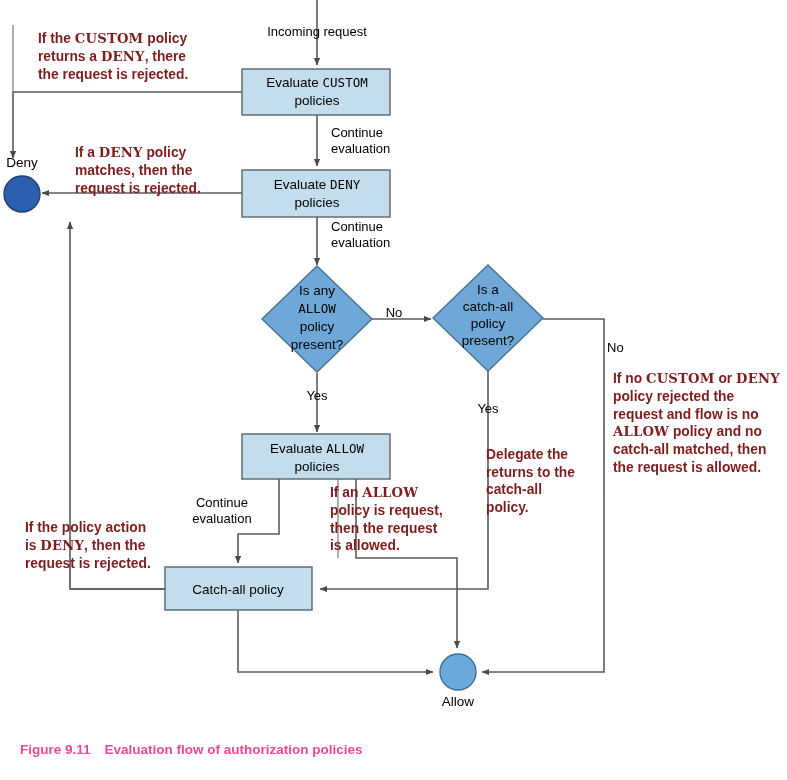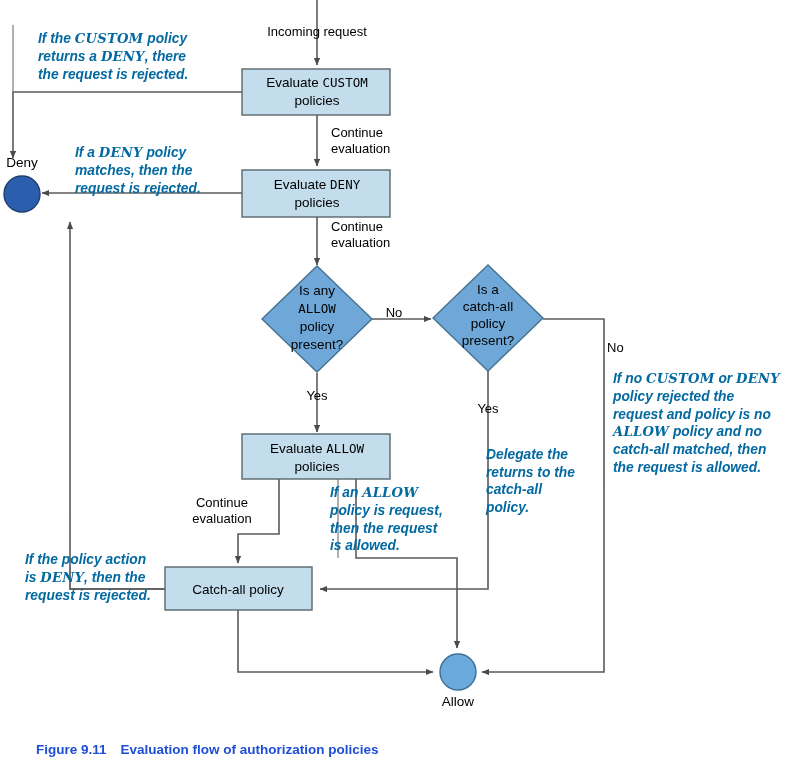--- a/index.html
+++ b/index.html
@@ -5,26 +5,26 @@
   html,body{margin:0;padding:0;background:#ffffff;}
   body{width:787px;height:780px;overflow:hidden;
        font-family:"Liberation Sans",sans-serif;color:#000;}
   #figure-root{position:relative;width:787px;height:780px;}
   svg{position:absolute;left:0;top:0;}
   .node-label{font-family:"Liberation Sans",sans-serif;font-size:13.5px;fill:#000;}
   .kw{font-family:"DejaVu Sans Mono",monospace;font-size:12.5px;}
   .edge-label{font-family:"Liberation Sans",sans-serif;font-size:13px;fill:#000;}
   .terminal-label{font-family:"Liberation Sans",sans-serif;font-size:13.5px;fill:#000;}
   .callout{position:absolute;font-family:"Liberation Sans",sans-serif;
-           font-weight:bold;font-size:13.8px;line-height:1.28;color:#0369a1;font-style:italic;}
+           font-weight:bold;font-size:13.8px;line-height:1.28;color:#7f1d1d;}
   .callout .sc{font-family:"DejaVu Serif",serif;font-variant:small-caps;
                font-weight:bold;font-size:13.2px;letter-spacing:.2px;}
-  .caption{position:absolute;left:36px;top:742px;
+  .caption{position:absolute;left:20px;top:742px;
            font-family:"Liberation Sans",sans-serif;font-weight:bold;
-           font-size:13.5px;color:#1d4ed8;}
+           font-size:13.5px;color:#ec4899;}
   .caption .cap-sep{display:inline-block;width:14px;}
 </style>
 </head>
 <body>
 
 <div id="figure-root">
 
   <svg width="787" height="780" viewBox="0 0 787 780">
     <defs>
       <marker id="arrow" markerWidth="9" markerHeight="9" refX="7.2" refY="3.2" orient="auto" markerUnits="userSpaceOnUse">
@@ -136,26 +136,26 @@
 
       <text class="edge-label" x="222" y="507" text-anchor="middle">Continue</text>
       <text class="edge-label" x="222" y="523" text-anchor="middle">evaluation</text>
     </g>
   </svg>
 
   <div class="callout" style="left:38px;top:30px;width:210px;"><span>If the </span><span class="sc">CUSTOM</span><span> policy</span><br><span>returns a </span><span class="sc">DENY</span><span>, there</span><br><span>the request is rejected.</span></div>
 
   <div class="callout" style="left:75px;top:132px;width:175px;margin-top:12px;"><span>If a </span><span class="sc">DENY</span><span> policy</span><br><span>matches, then the</span><br><span>request is rejected.</span></div>
 
-  <div class="callout" style="left:613px;top:370px;width:170px;"><span>If no </span><span class="sc">CUSTOM</span><span> or </span><span class="sc">DENY</span><br><span>policy rejected the</span><br><span>request and policy is no</span><br><span class="sc">ALLOW</span><span> policy and no</span><br><span>catch-all matched, then</span><br><span>the request is allowed.</span></div>
+  <div class="callout" style="left:613px;top:370px;width:170px;"><span>If no </span><span class="sc">CUSTOM</span><span> or </span><span class="sc">DENY</span><br><span>policy rejected the</span><br><span>request and flow is no</span><br><span class="sc">ALLOW</span><span> policy and no</span><br><span>catch-all matched, then</span><br><span>the request is allowed.</span></div>
 
   <div class="callout" style="left:486px;top:446px;width:110px;"><span>Delegate the</span><br><span>returns to the</span><br><span>catch-all</span><br><span>policy.</span></div>
 
   <div class="callout" style="left:330px;top:484px;width:150px;"><span>If an </span><span class="sc">ALLOW</span><br><span>policy is request,</span><br><span>then the request</span><br><span>is allowed.</span></div>
 
-  <div class="callout" style="left:25px;top:519px;width:180px;margin-top:32px;"><span>If the policy action</span><br><span>is </span><span class="sc">DENY</span><span>, then the</span><br><span>request is rejected.</span></div>
+  <div class="callout" style="left:25px;top:519px;width:180px;"><span>If the policy action</span><br><span>is </span><span class="sc">DENY</span><span>, then the</span><br><span>request is rejected.</span></div>
 
 
   <div class="caption">
     <span>Figure 9.11</span><span class="cap-sep"></span><span>Evaluation flow of authorization policies</span>
   </div>
 
 </div>
 
 </body></html>

